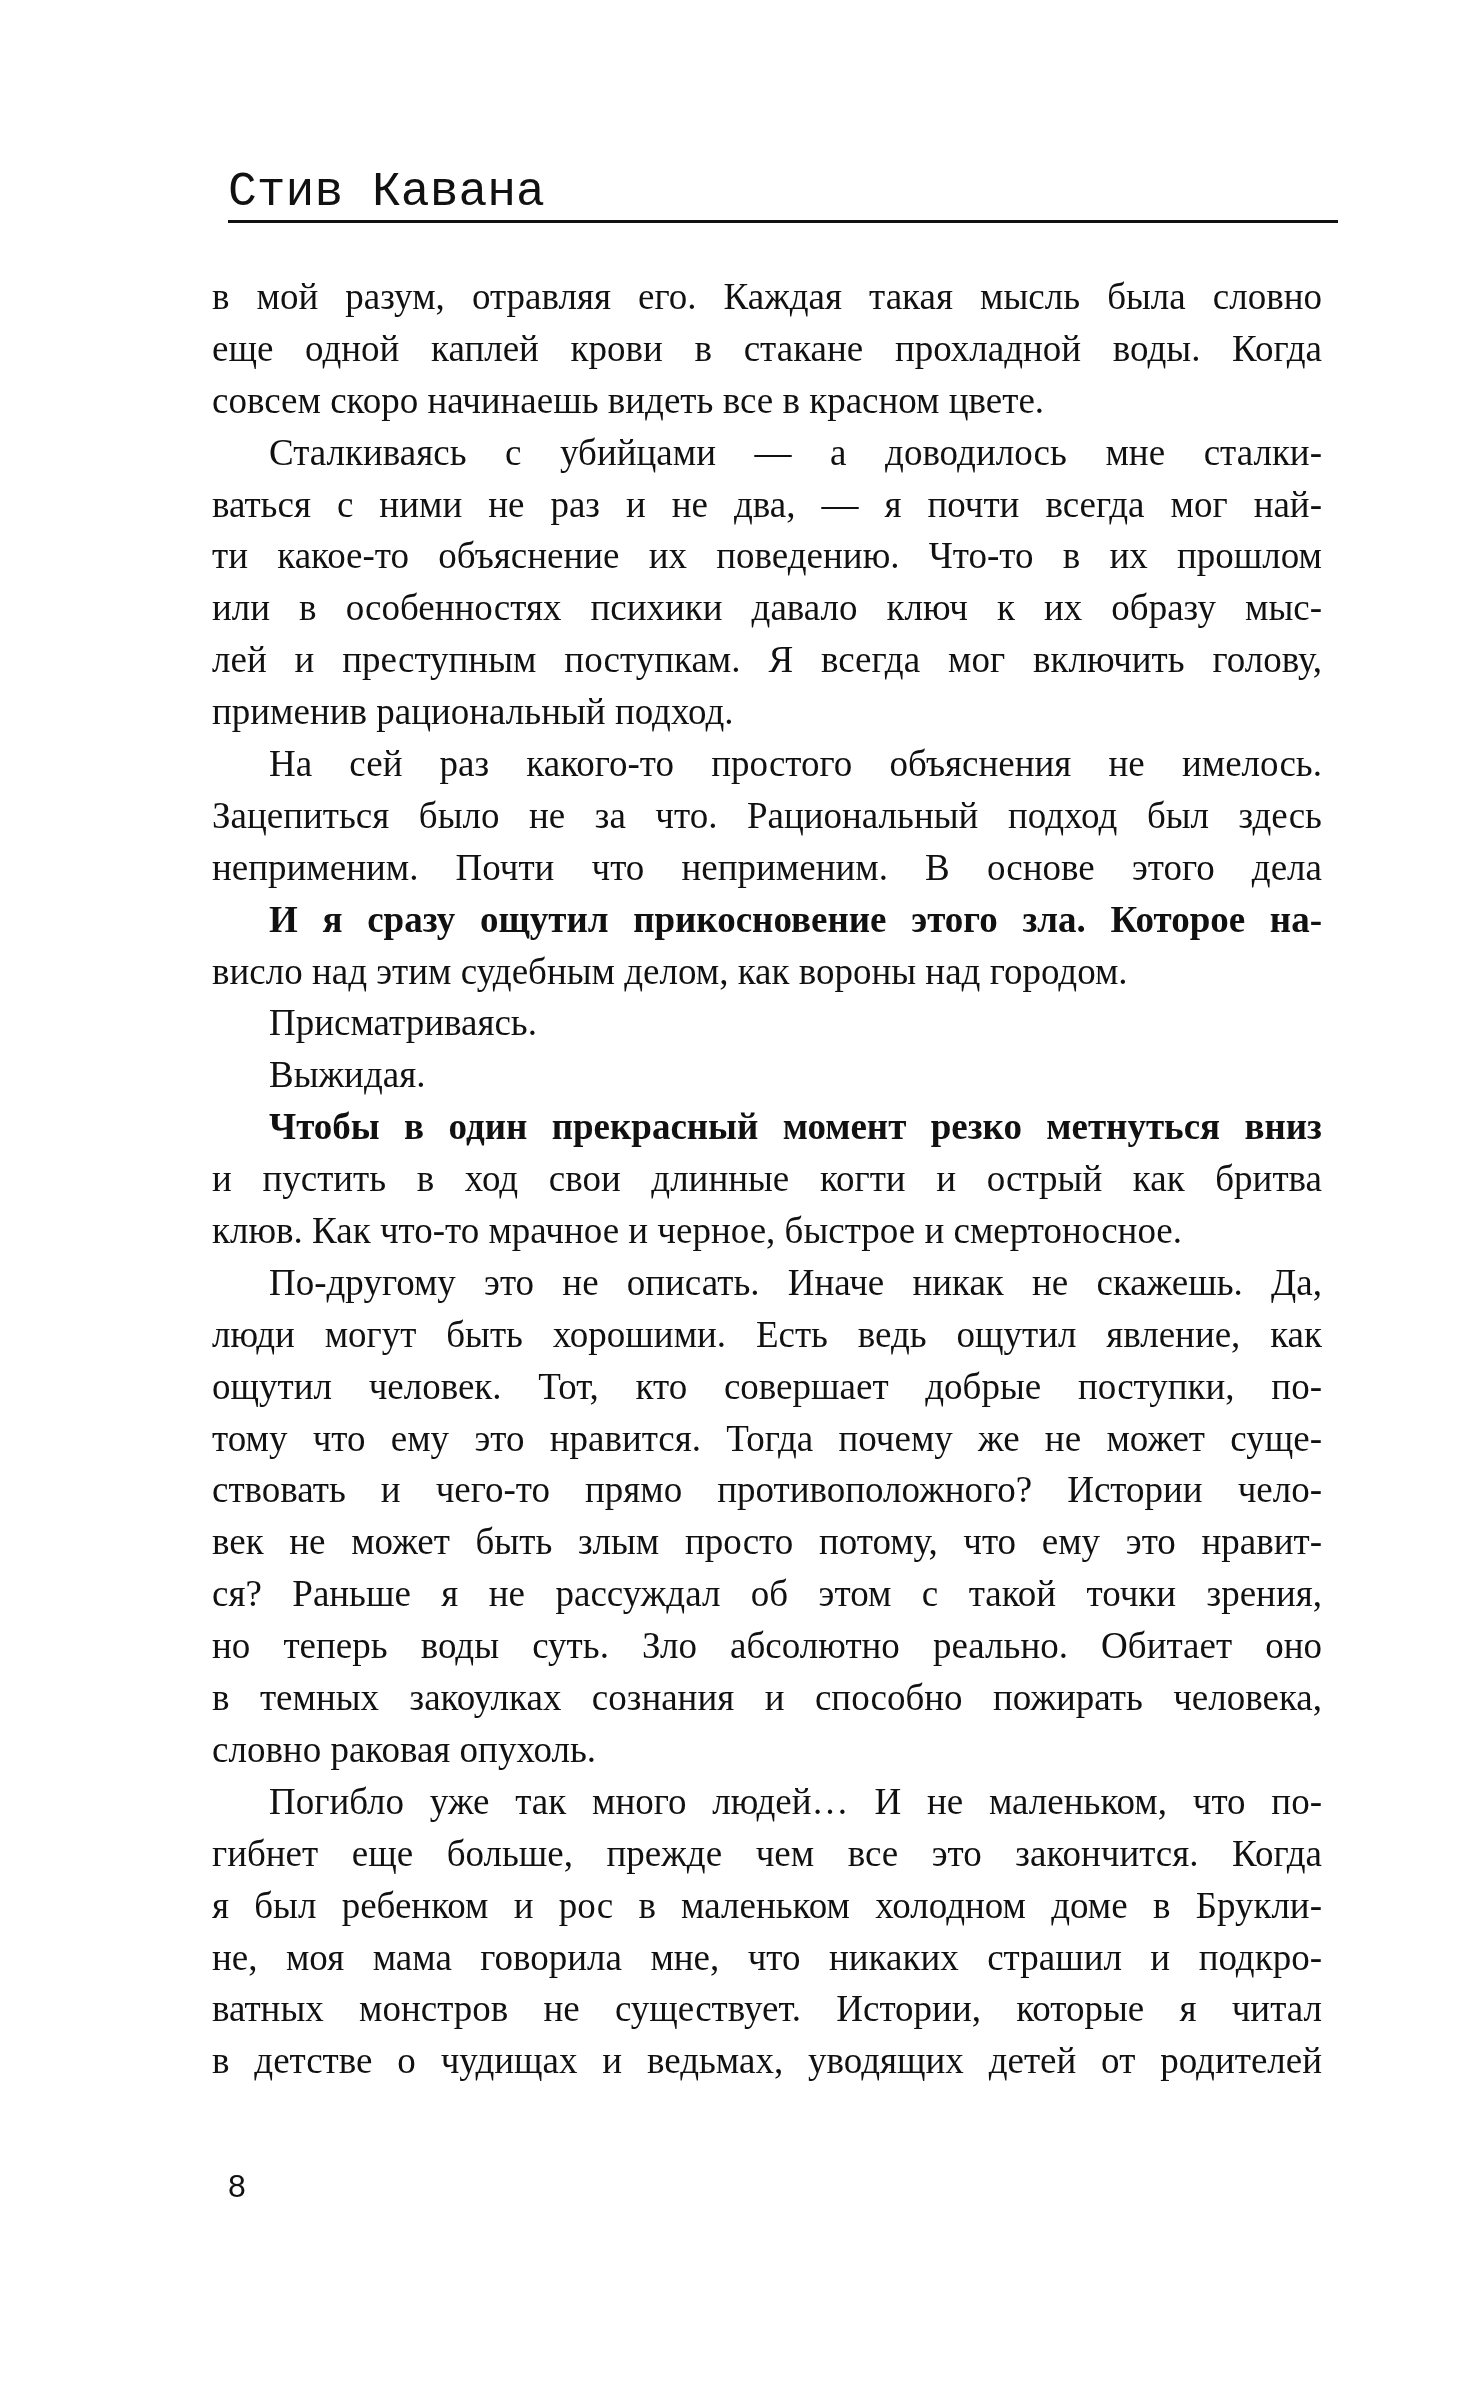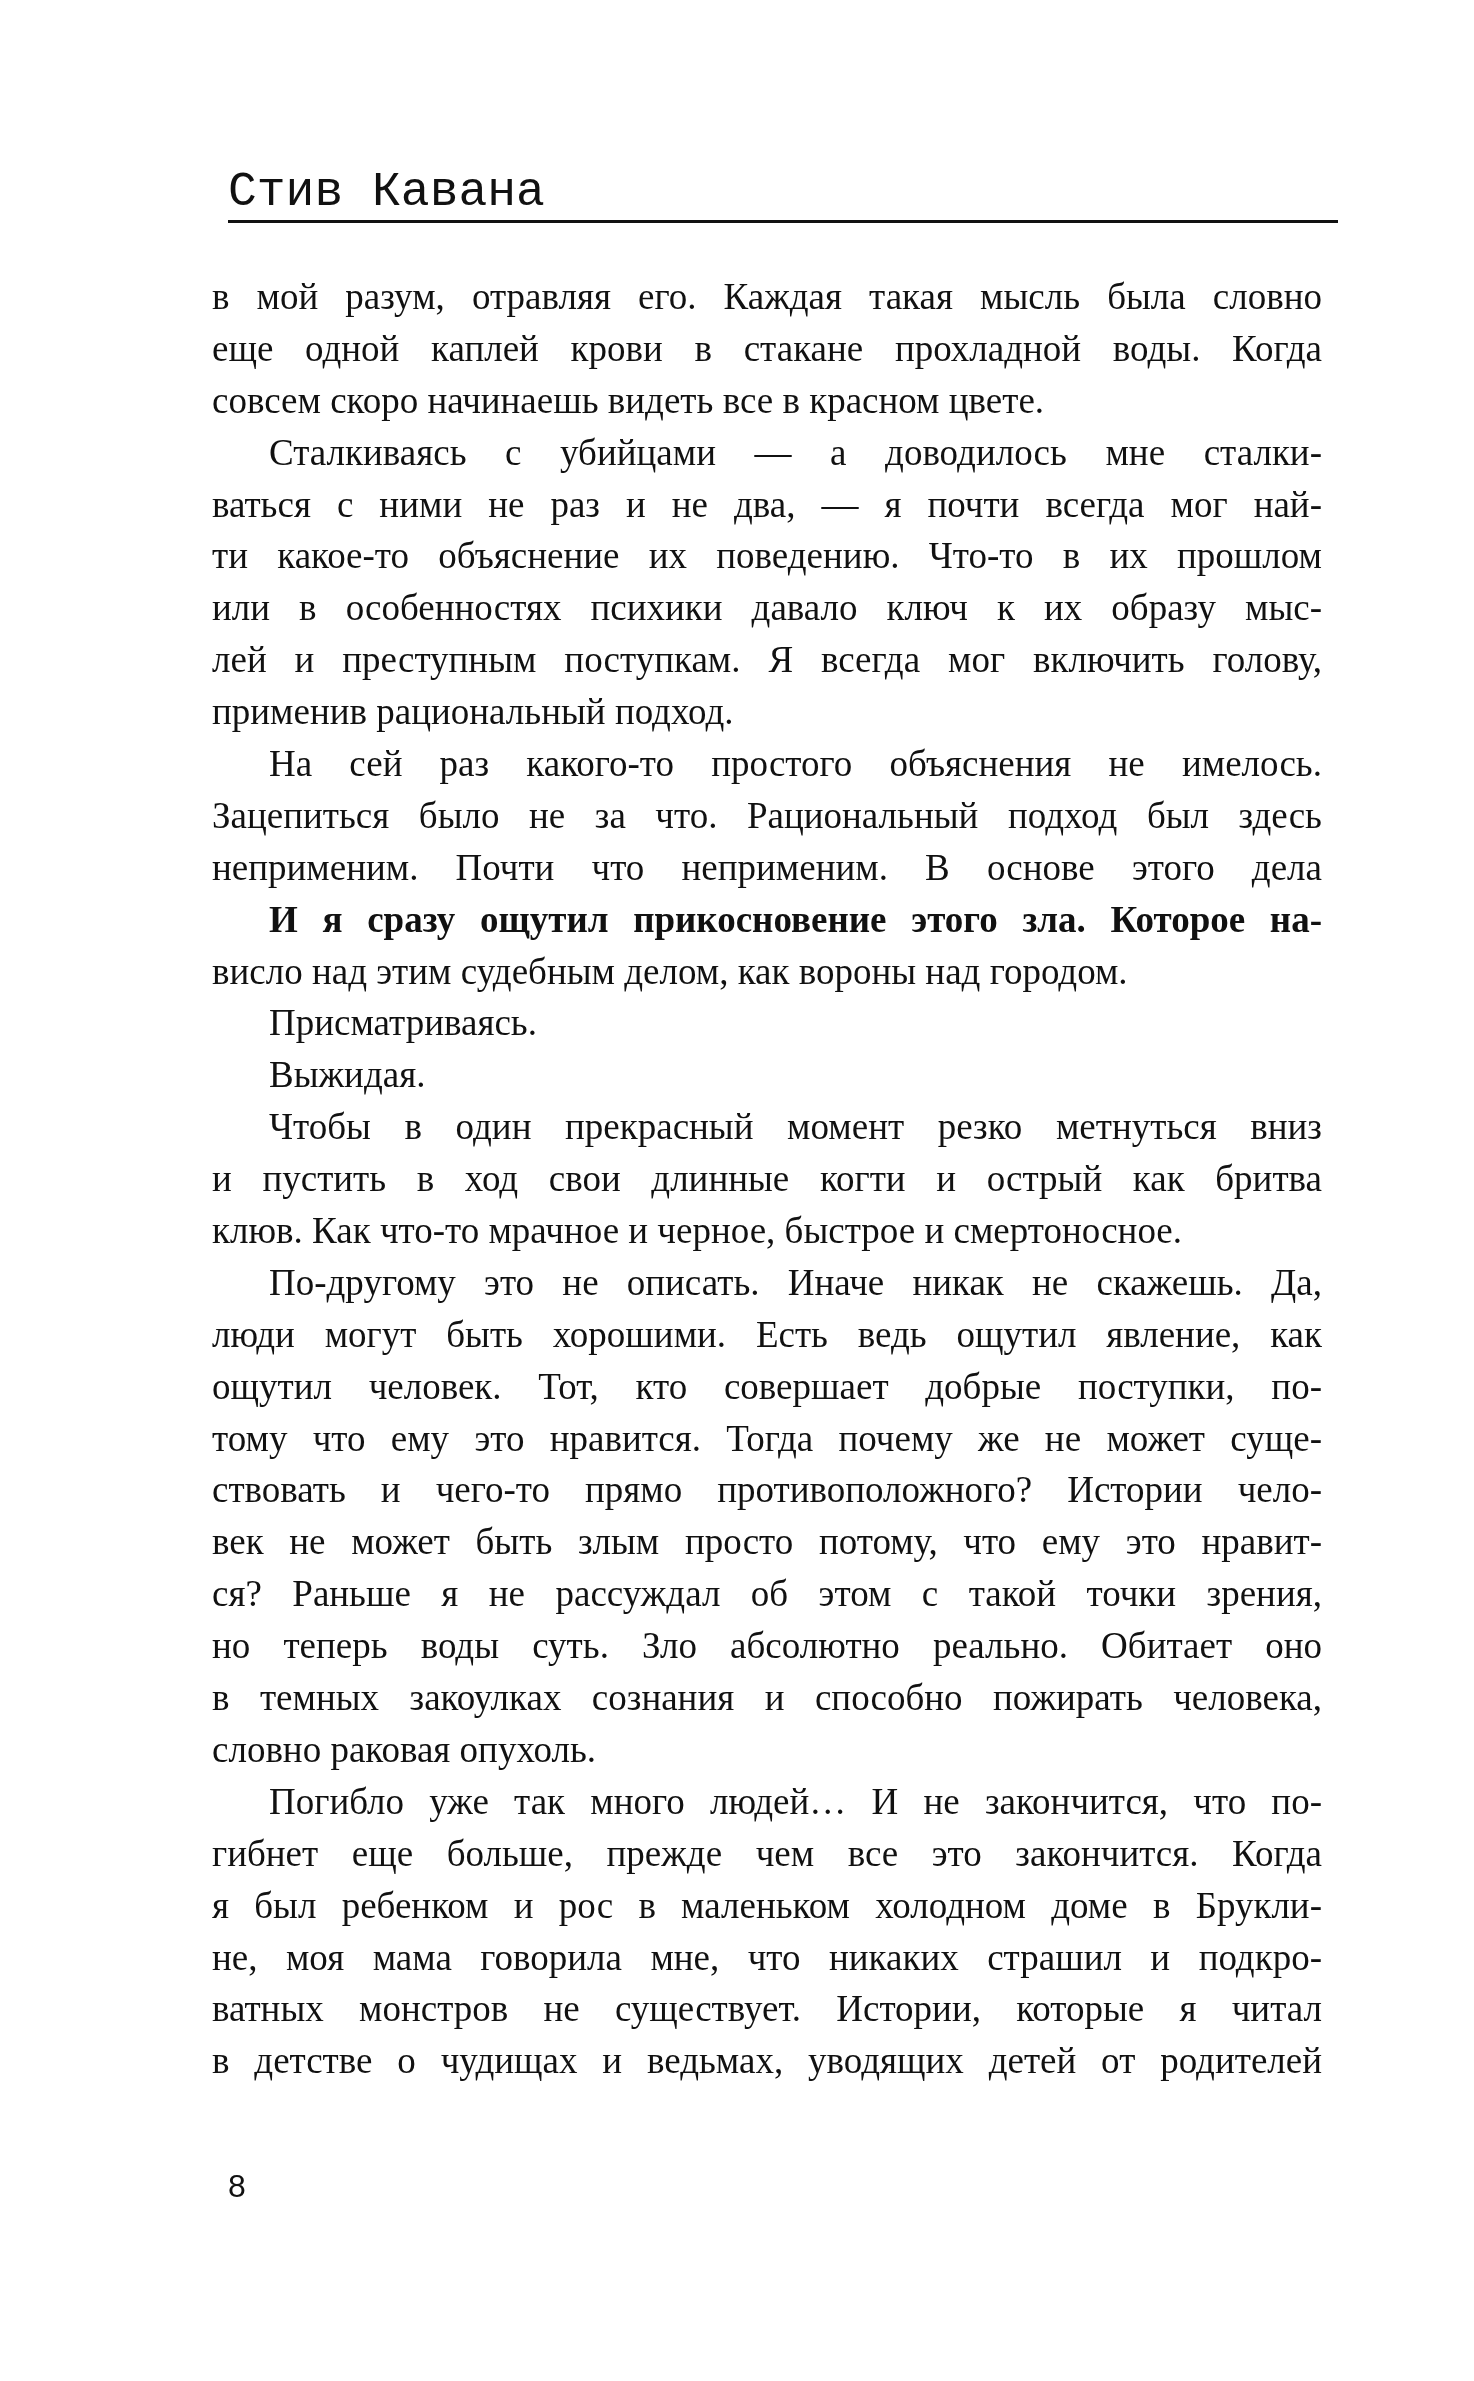--- a/index.html
+++ b/index.html
@@ -98,38 +98,38 @@
       <span class="line indent" style="white-space: nowrap; font-weight: bold;">И я сразу ощутил прикосновение этого зла. Которое на-</span>
       <span class="line last" style="white-space: nowrap;">висло над этим судебным делом, как вороны над городом.</span>
     </div>
     <div>
       <span class="line indent last" style="white-space: nowrap;">Присматриваясь.</span>
     </div>
     <div>
       <span class="line indent last" style="white-space: nowrap;">Выжидая.</span>
     </div>
     <div>
-      <span class="line indent" style="white-space: nowrap;">Чтобы в один прекрасный момент резко метнуться вниз</span>
+      <span class="line indent" style="white-space: nowrap; font-weight: bold;">Чтобы в один прекрасный момент резко метнуться вниз</span>
       <span class="line" style="white-space: nowrap;">и пустить в ход свои длинные когти и острый как бритва</span>
       <span class="line last" style="white-space: nowrap;">клюв. Как что-то мрачное и черное, быстрое и смертоносное.</span>
     </div>
     <div>
       <span class="line indent" style="white-space: nowrap;">По-другому это не описать. Иначе никак не скажешь. Да,</span>
       <span class="line" style="white-space: nowrap;">люди могут быть хорошими. Есть ведь ощутил явление, как</span>
       <span class="line" style="white-space: nowrap;">ощутил человек. Тот, кто совершает добрые поступки, по-</span>
       <span class="line" style="white-space: nowrap;">тому что ему это нравится. Тогда почему же не может суще-</span>
       <span class="line" style="white-space: nowrap;">ствовать и чего-то прямо противоположного? Истории чело-</span>
       <span class="line" style="white-space: nowrap;">век не может быть злым просто потому, что ему это нравит-</span>
       <span class="line" style="white-space: nowrap;">ся? Раньше я не рассуждал об этом с такой точки зрения,</span>
       <span class="line" style="white-space: nowrap;">но теперь воды суть. Зло абсолютно реально. Обитает оно</span>
       <span class="line" style="white-space: nowrap;">в темных закоулках сознания и способно пожирать человека,</span>
       <span class="line last" style="white-space: nowrap;">словно раковая опухоль.</span>
     </div>
     <div>
-      <span class="line indent" style="white-space: nowrap;">Погибло уже так много людей… И не закончится, что по-</span>
+      <span class="line indent" style="white-space: nowrap;">Погибло уже так много людей… И не маленьком, что по-</span>
       <span class="line" style="white-space: nowrap;">гибнет еще больше, прежде чем все это закончится. Когда</span>
       <span class="line" style="white-space: nowrap;">я был ребенком и рос в маленьком холодном доме в Брукли-</span>
       <span class="line" style="white-space: nowrap;">не, моя мама говорила мне, что никаких страшил и подкро-</span>
       <span class="line" style="white-space: nowrap;">ватных монстров не существует. Истории, которые я читал</span>
       <span class="line" style="white-space: nowrap;">в детстве о чудищах и ведьмах, уводящих детей от родителей</span>
     </div>
   </div>
 
 <div class="page-number">8</div>
 

